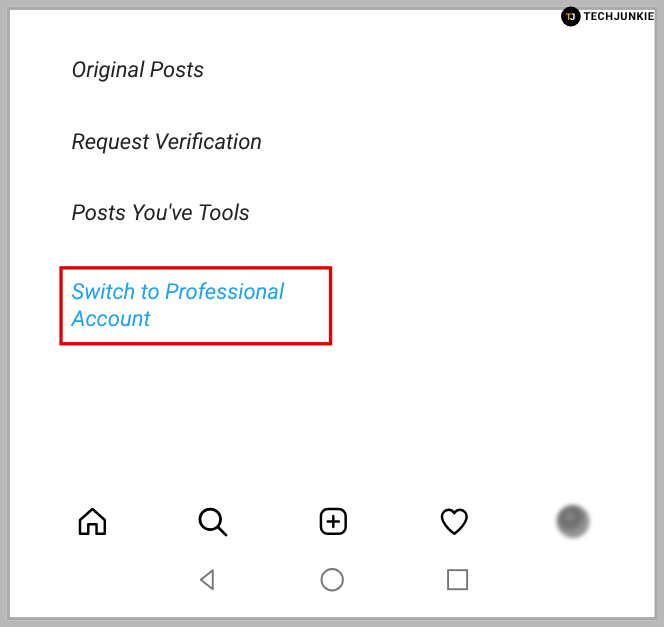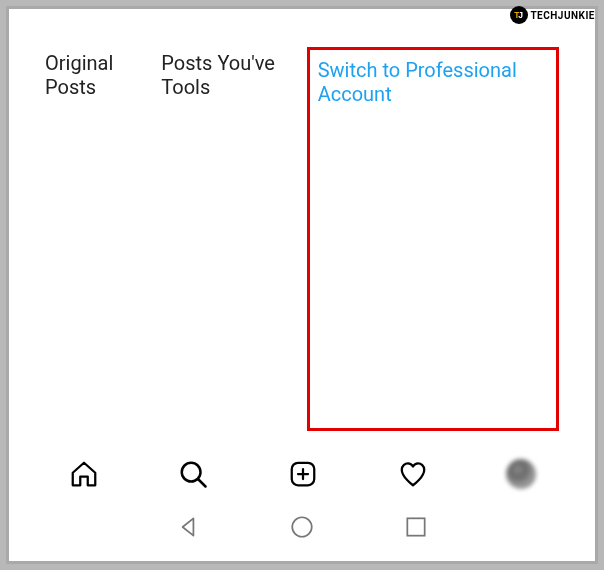--- a/index.html
+++ b/index.html
@@ -41,38 +41,39 @@
       border-radius: 50%;
       background: #000;
       display: flex;
       align-items: center;
       justify-content: center;
       position: relative;
     }
     .watermark-badge svg { width: 14px; height: 14px; }
     .settings-list {
       flex: 1;
-      padding: 38px 36px 0 36px;
+      padding: 38px 36px 0 56px;
       display: flex;
-      flex-direction: row;
+      flex-direction: column;
+      font-style: italic;
     }
     .settings-item {
       font-size: 20px;
       color: #222;
       line-height: 1.2;
       margin-bottom: 33px;
       padding: 4px 0;
       cursor: pointer;
     }
     .highlighted-wrap {
       border: 3px solid #e20000;
       padding: 8px 10px 10px 8px;
       margin-left: -11px;
       margin-bottom: 14px;
-      width: 268px;
+      width: 248px;
     }
     .highlighted-text {
       font-size: 20px;
       color: #1ea1f1;
       line-height: 1.2;
       cursor: pointer;
     }
     .app-navbar {
       height: 56px;
       display: flex;
@@ -111,20 +112,21 @@
       <svg viewBox="0 0 18 18">
         <text x="3" y="13" font-size="11" font-weight="bold" fill="#f0a500" font-family="Arial">T</text>
         <text x="8" y="13" font-size="11" font-weight="bold" fill="#fff" font-family="Arial">J</text>
       </svg>
     </span>
     <span>TECHJUNKIE</span>
   </div>
 
   <div class="settings-list">
     <div class="settings-item">Original Posts</div>
+    <div class="settings-item">Request Verification</div>
     <div class="settings-item">Posts You've Tools</div>
     <div class="highlighted-wrap">
       <div class="highlighted-text">Switch to Professional Account</div>
     </div>
   </div>
 
   <div class="app-navbar">
     <div class="app-nav-icon">
       <svg viewBox="0 0 24 24" fill="none" stroke="#000" stroke-width="1.8" stroke-linecap="round" stroke-linejoin="round">
         <path d="M3 11 L12 3 L21 11 V21 H15 V14 H9 V21 H3 Z"></path>

